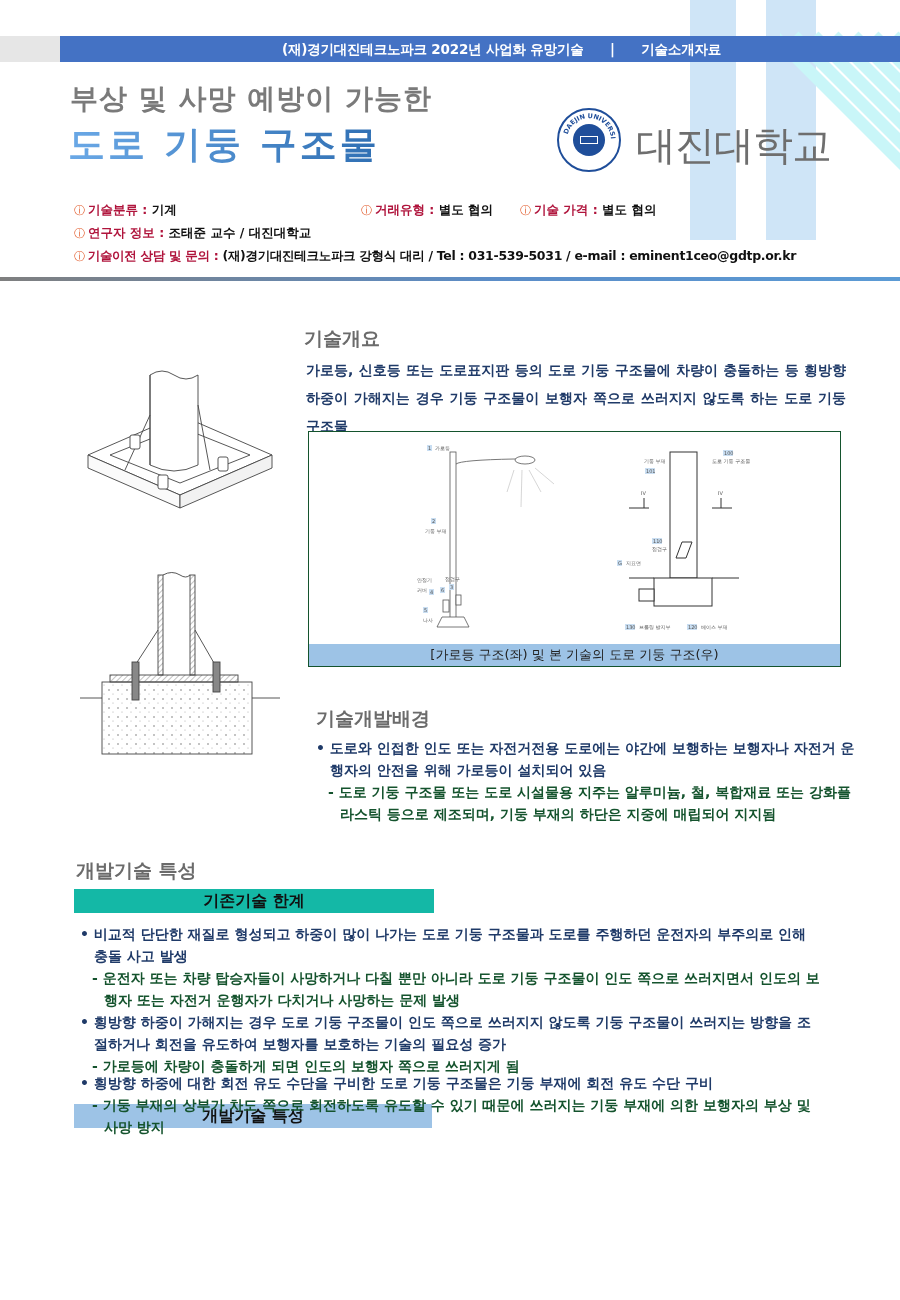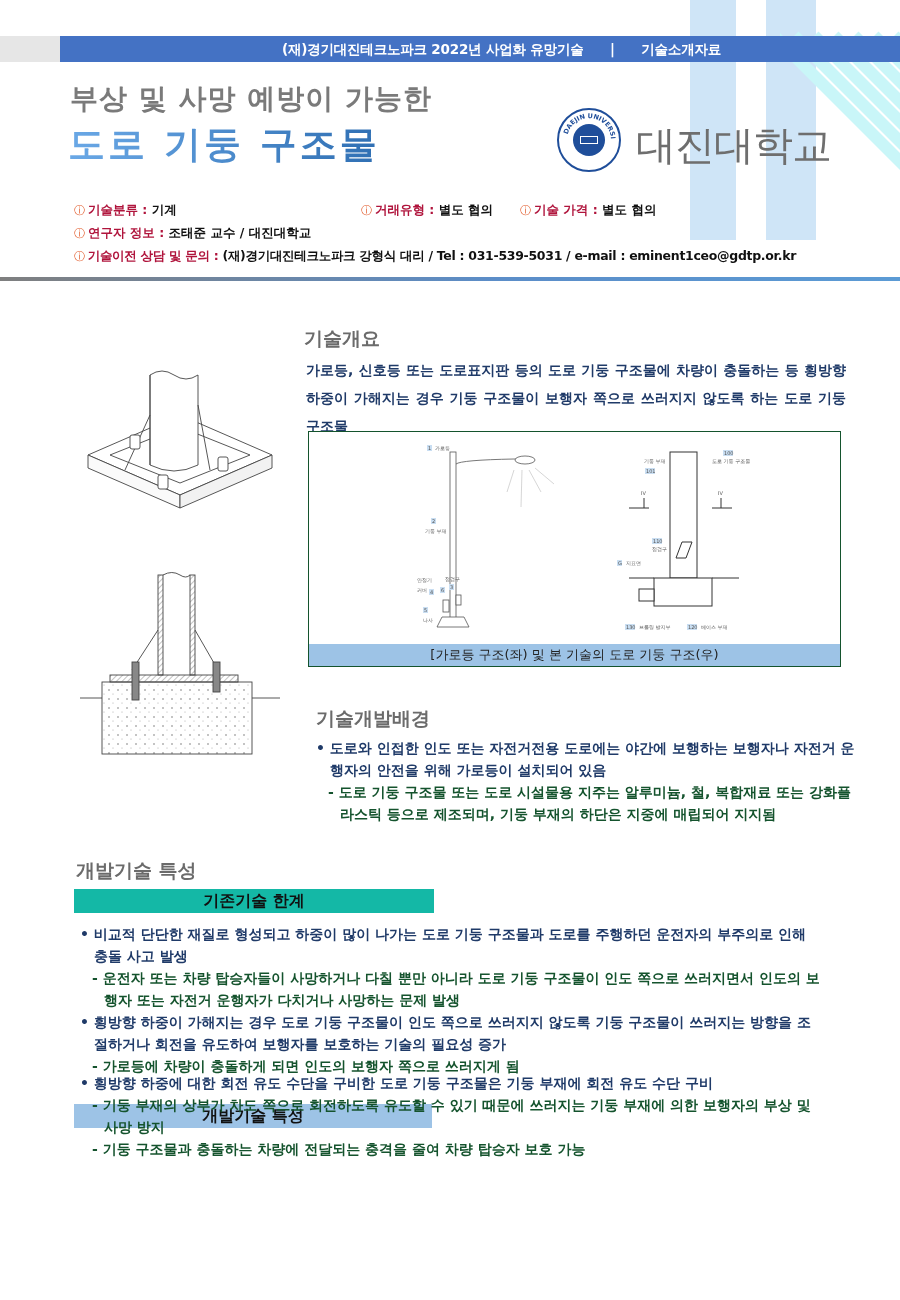--- a/index.html
+++ b/index.html
@@ -235,14 +235,13 @@
   <div class="b">비교적 단단한 재질로 형성되고 하중이 많이 나가는 도로 기둥 구조물과 도로를 주행하던 운전자의 부주의로 인해 충돌 사고 발생</div>
   <div class="d">운전자 또는 차량 탑승자들이 사망하거나 다칠 뿐만 아니라 도로 기둥 구조물이 인도 쪽으로 쓰러지면서 인도의 보행자 또는 자전거 운행자가 다치거나 사망하는 문제 발생</div>
   <div class="b">횡방향 하중이 가해지는 경우 도로 기둥 구조물이 인도 쪽으로 쓰러지지 않도록 기둥 구조물이 쓰러지는 방향을 조절하거나 회전을 유도하여 보행자를 보호하는 기술의 필요성 증가</div>
   <div class="d">가로등에 차량이 충돌하게 되면 인도의 보행자 쪽으로 쓰러지게 됨</div>
 </div>
 
 <div class="band blue">개발기술 특성</div>
 <div class="bullets" style="left:80px; top:1072px; width:740px;">
   <div class="b">횡방향 하중에 대한 회전 유도 수단을 구비한 도로 기둥 구조물은 기둥 부재에 회전 유도 수단 구비</div>
   <div class="d">기둥 부재의 상부가 차도 쪽으로 회전하도록 유도할 수 있기 때문에 쓰러지는 기둥 부재에 의한 보행자의 부상 및 사망 방지</div>
-  <div class="d">기둥 구조물과 충돌하는 차량에 전달되는 충격을 줄여 차량 탑승자 보호 가능</div>
 </div>
 
 </body></html>

